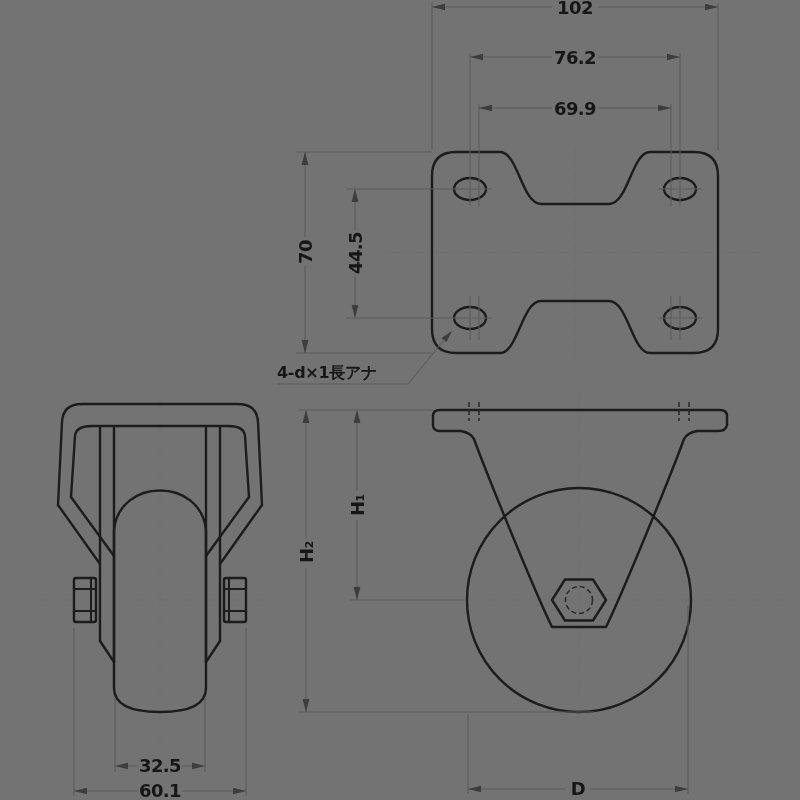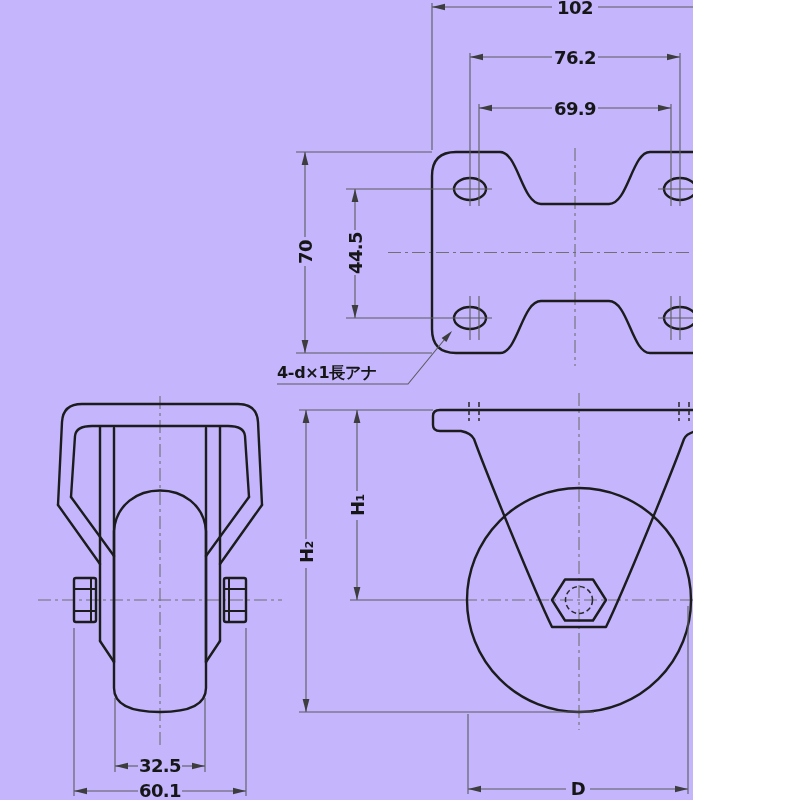--- a/index.html
+++ b/index.html
@@ -1,16 +1,16 @@
 <!DOCTYPE html>
 <html><head>
 <meta charset="utf-8">
 <style>
   html,body{margin:0;padding:0;background:#ffffff;}
-  .stage{position:relative;width:693px;height:800px;background:#c4b5fd;overflow:hidden;}
+  .stage{position:relative;width:800px;height:800px;background:#737373;overflow:hidden;}
   svg{display:block;}
   .object{stroke:#1c1c1c;stroke-width:2.4;fill:none;stroke-linecap:round;stroke-linejoin:round;}
   .object-med{stroke:#1c1c1c;stroke-width:2;fill:none;stroke-linecap:round;}
   .thin{stroke:#5c5c5c;stroke-width:1.1;fill:none;}
   .center{stroke:#707070;stroke-width:1.1;fill:none;stroke-dasharray:13 4 3 4;}
   .hidden-line{stroke:#2a2a2a;stroke-width:1.5;fill:none;stroke-dasharray:5 3;}
   .arrow{fill:#3d3d3d;stroke:none;}
   text{font-family:"DejaVu Sans","Liberation Sans",sans-serif;font-weight:bold;fill:#161616;
        font-size:18px;letter-spacing:-0.6px;}
   .note-text{font-size:16px;letter-spacing:-0.3px;}

